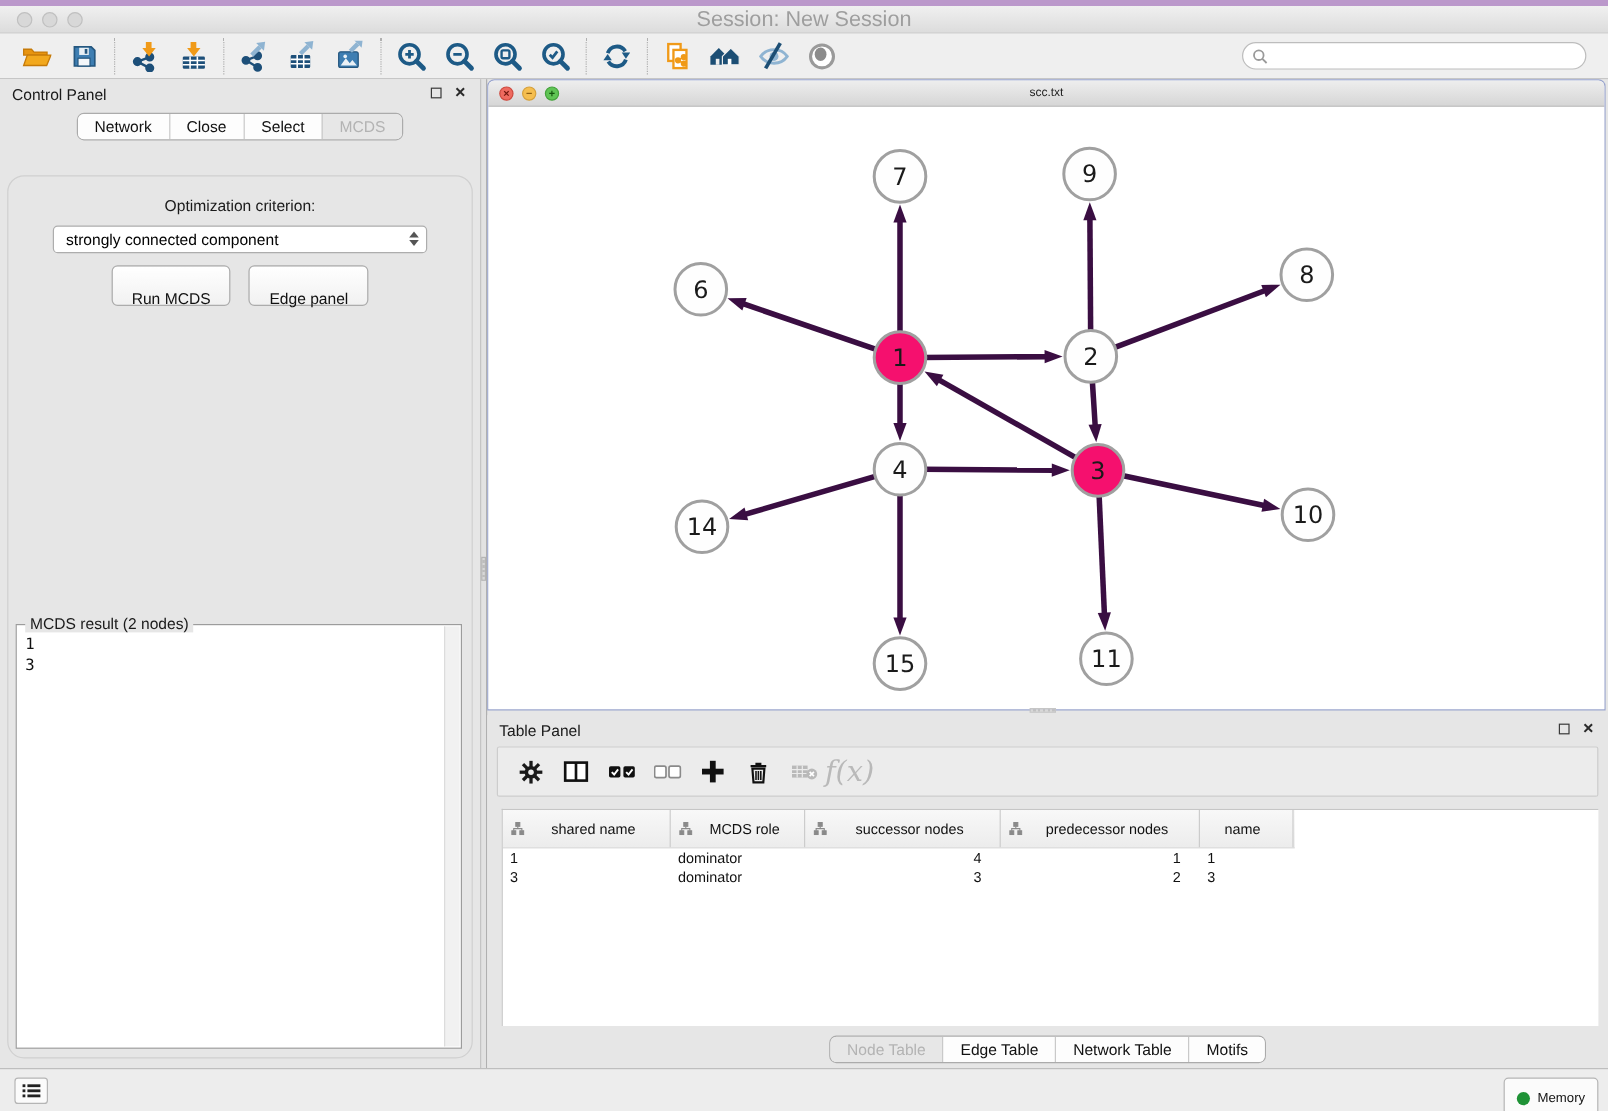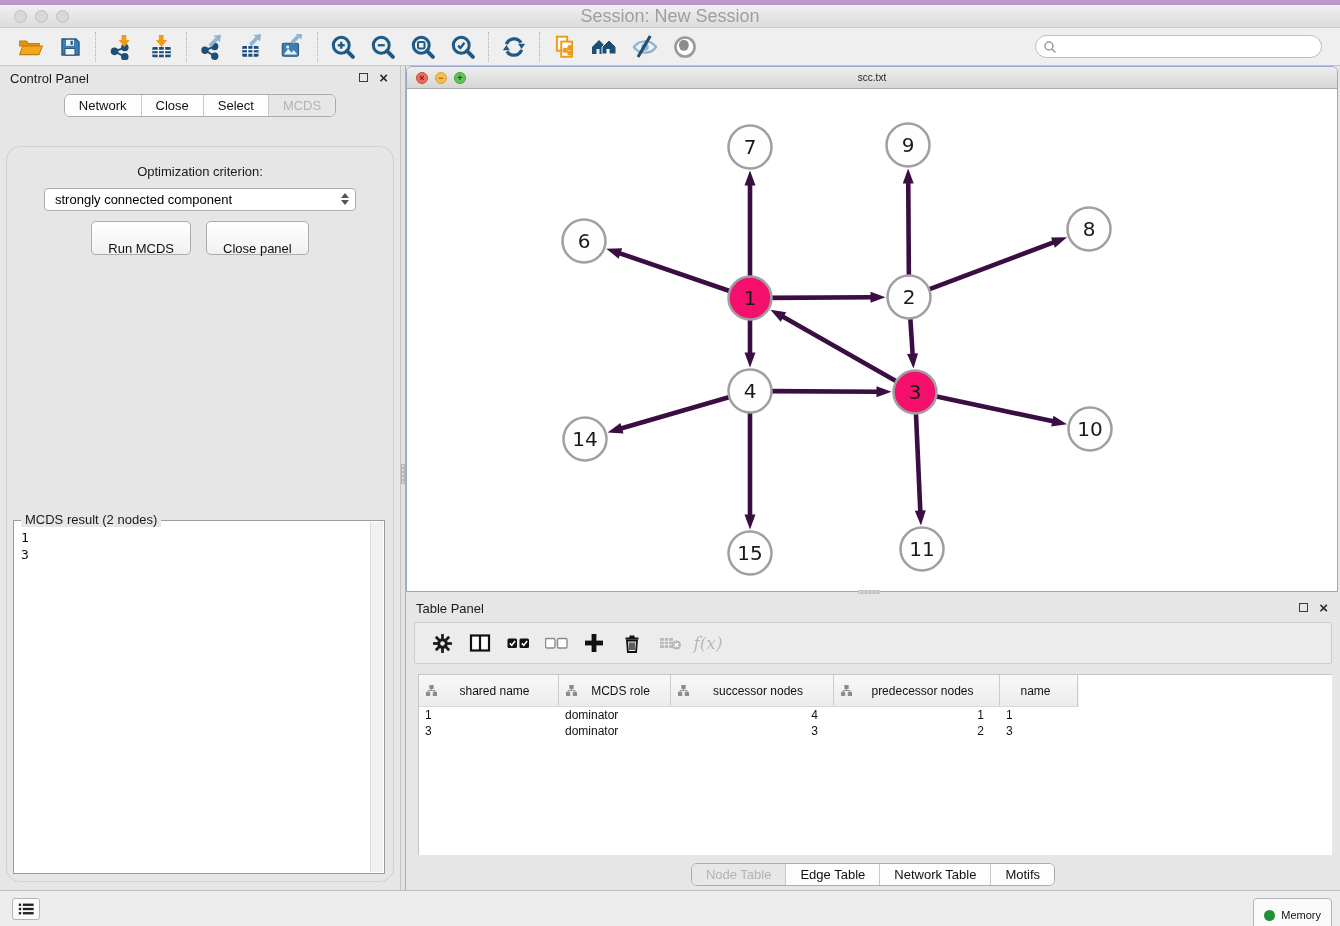--- a/index.html
+++ b/index.html
@@ -73,21 +73,21 @@
   .tl-green { background:#60C455; border:1px solid #45A33C; color:#14560E; }
   .nw-title { text-align:center; line-height:21px; font-size:10px; color:#1F1F1F; }
   .nw-canvas { position:absolute; top:22px; left:0; right:0; bottom:0; background:#fff; }
 
   
   .table-panel { position:absolute; left:406px; top:596px; width:934px; height:294px; background:#E6E6E6; }
   .tp-header { position:relative; height:24px; }
   .tp-toolbar { position:absolute; left:8px; right:8px; top:26px; height:42px; background:#ECECEC;
                 border:1px solid #CDCDCD; border-radius:2px; display:flex; align-items:center; padding-left:8px; }
   .tp-btn { width:38px; height:36px; display:flex; align-items:center; justify-content:center; flex:none; }
-  .fx { font-family:"DejaVu Serif",serif; font-style:italic; font-size:17px; color:#B9B9B9; }
+  .fx { font-family:"DejaVu Serif",serif; font-style:italic; font-size:24px; color:#B9B9B9; }
   .tp-table { position:absolute; left:12px; top:78px; width:914px; bottom:35px; background:#fff;
               border-top:1px solid #C6C6C6; border-left:1px solid #C6C6C6; overflow:hidden; }
   .tp-thead { display:flex; height:32px; background:linear-gradient(#F8F8F8,#ECECEC); width:660px;
               border-bottom:1px solid #D8D8D8; }
   .th { display:flex; align-items:center; border-right:1px solid #CCCCCC; font-size:12px; color:#111; }
   .th .hicon { margin:0 0 0 7px; flex:none; }
   .th .thlabel { flex:1; text-align:center; padding-right:6px; }
   .tr { display:flex; height:16px; align-items:center; }
   .td { font-size:12px; color:#111; padding:0 6px; overflow:hidden; white-space:nowrap; }
   .td.r { text-align:right; padding-right:16px; }
@@ -304,21 +304,21 @@
       <div class="opt-label">Optimization criterion:</div>
       <div class="dropdown">
         <span>strongly connected component</span>
         <span class="dd-arrows">
             <i class="dd-up"></i>
             <i class="dd-down"></i>
           </span>
       </div>
       <div class="cp-buttons">
         <button class="btn">Run MCDS</button>
-        <button class="btn">Close panel</button>
+        <button class="btn">Edge panel</button>
       </div>
       <div class="result-box">
         <span class="result-legend">MCDS result (2 nodes)</span>
         <div class="result-lines" id="result-lines">
             <div>1</div>
             <div>3</div>
           </div>
         <div class="result-scroll"></div>
       </div>
     </div>

